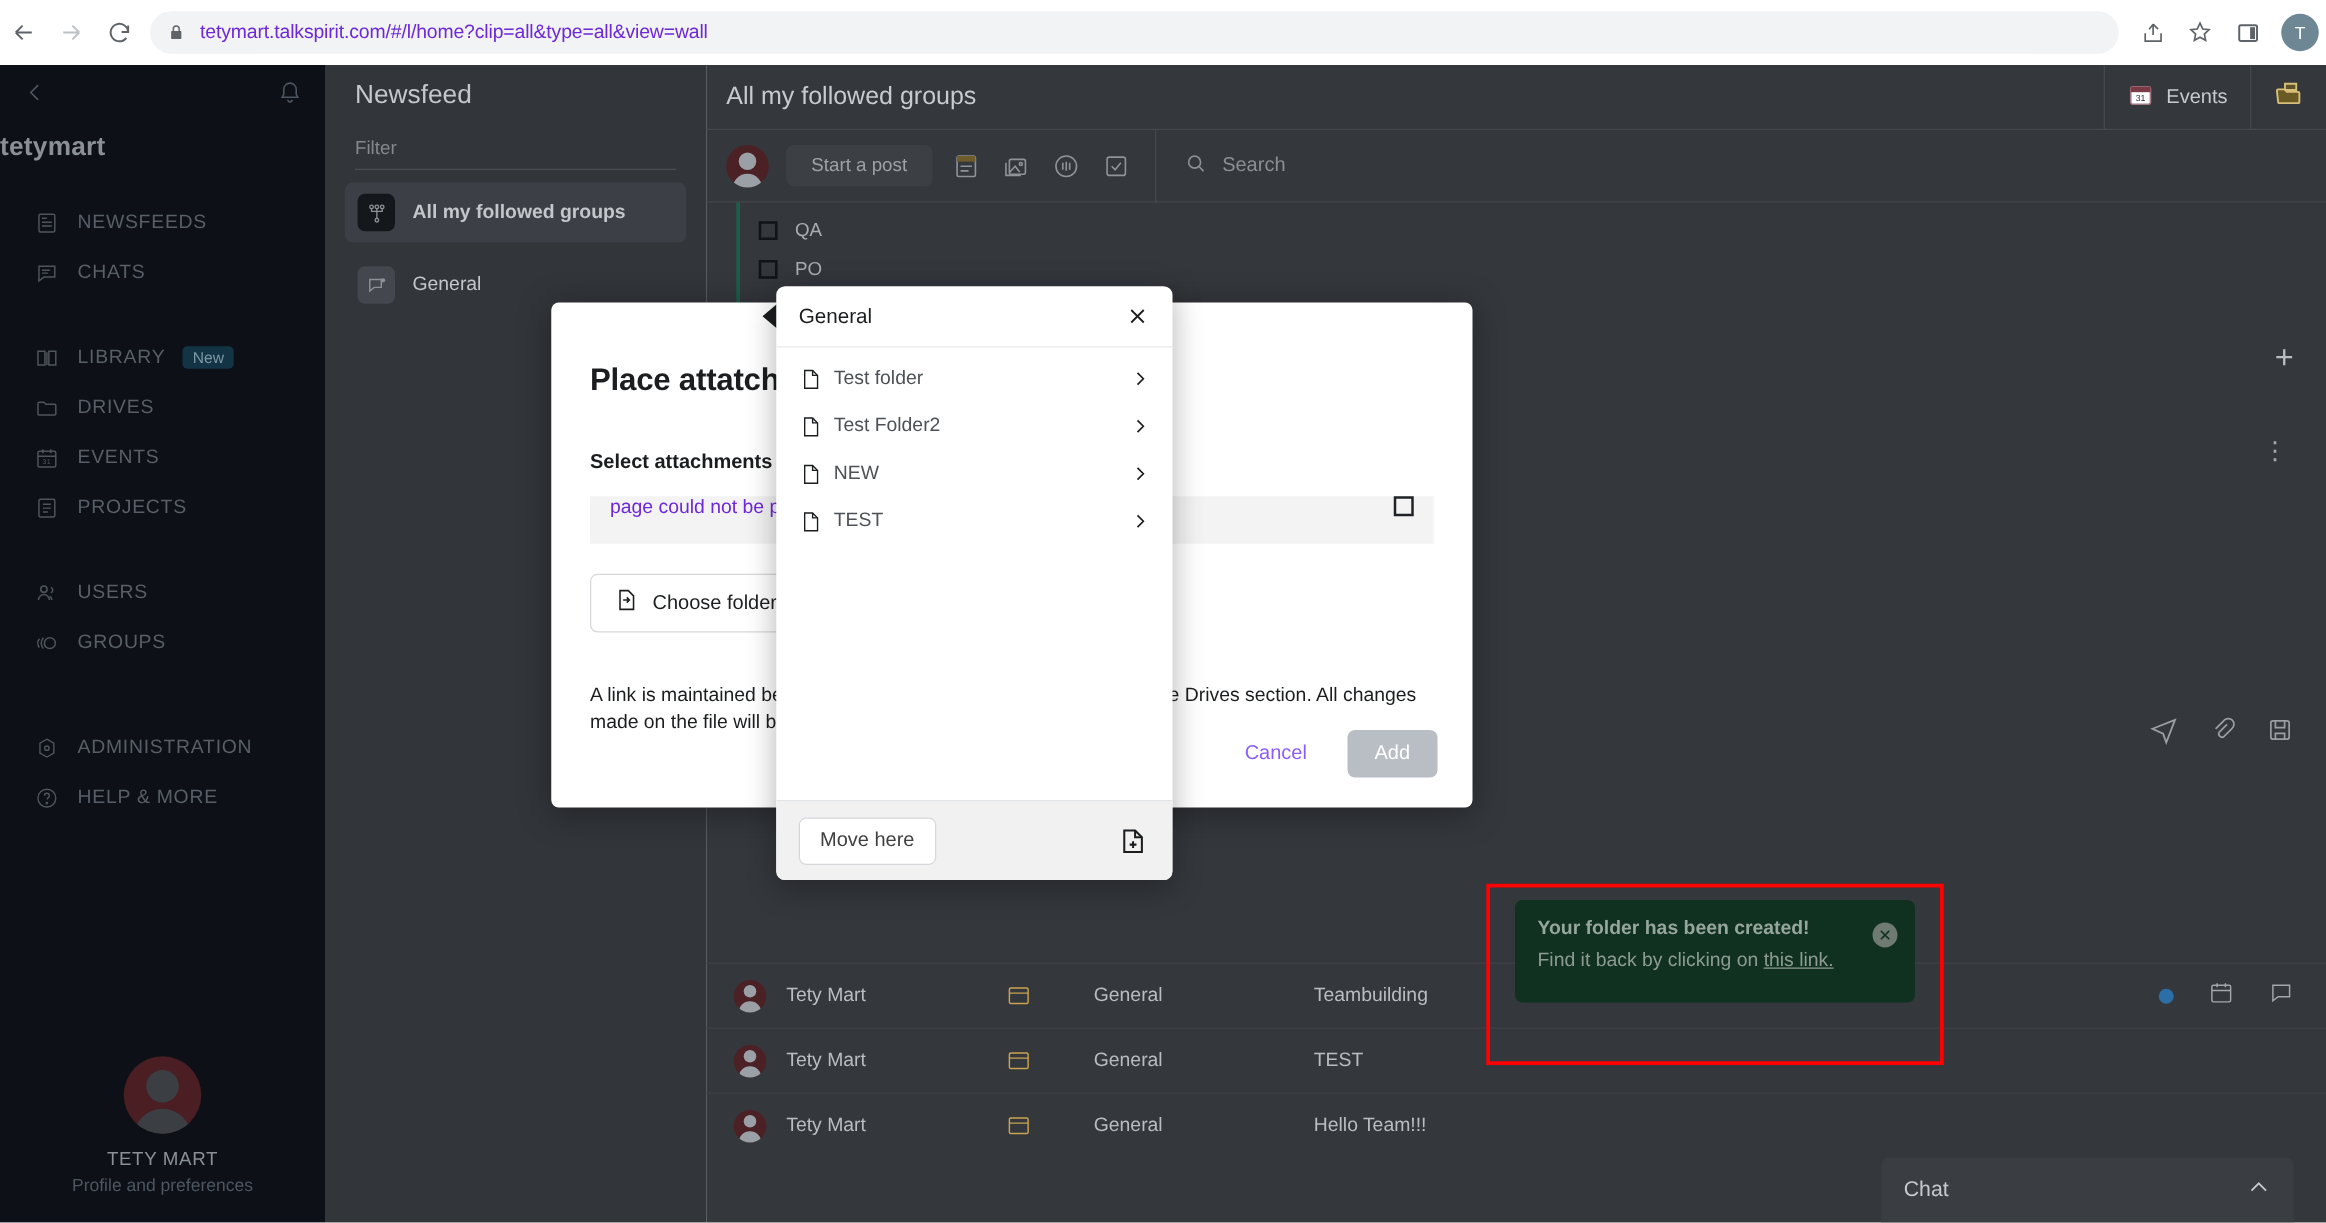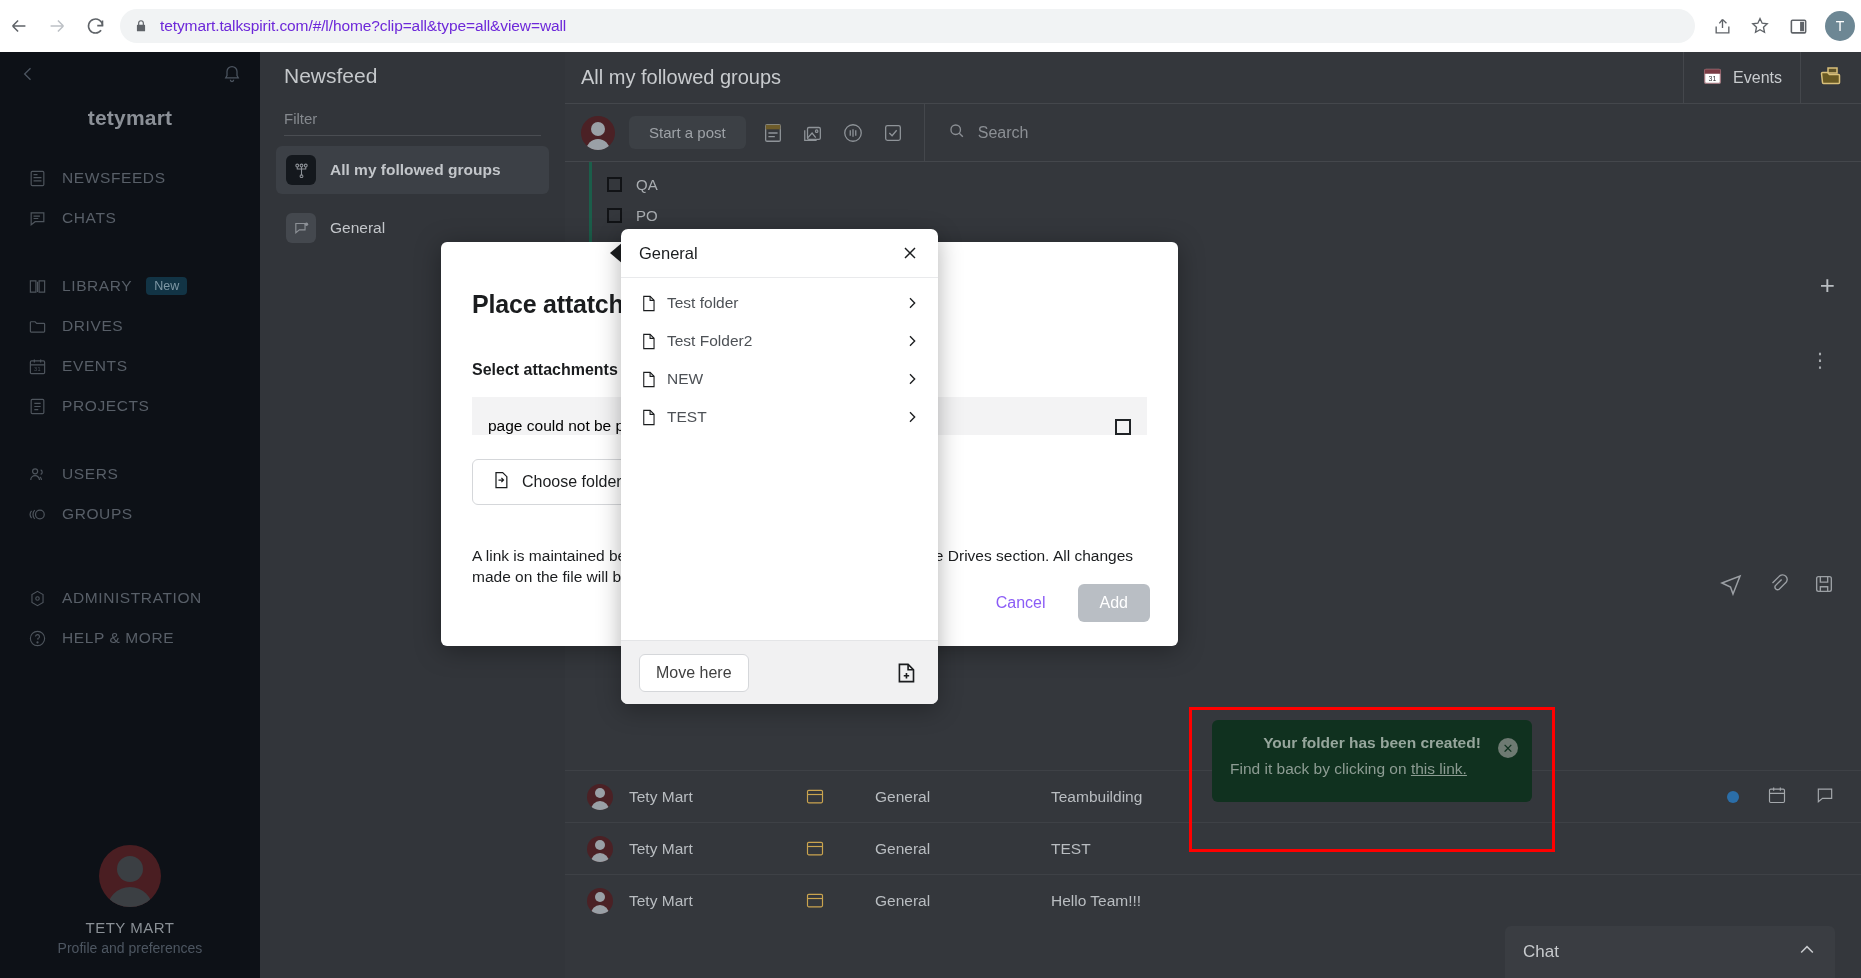--- a/index.html
+++ b/index.html
@@ -57,21 +57,21 @@
 
   
   #rail {
     position: absolute; top: 0; left: 0; width: 260px; height: 926px;
     background: #0d1117;
     color: #6b7076;
   }
   #rail-top { display: flex; align-items: center; justify-content: space-between; padding: 12px 18px 0 18px; }
   #rail-back, #rail-bell { color: #4c5560; display:flex; }
   #rail-brand {
-    text-align: center; color: #8b9097; font-size: 21px; margin-top: 22px; font-weight: 600;
+    text-align: left; color: #8b9097; font-size: 21px; margin-top: 22px; font-weight: 600;
     letter-spacing: 0.2px;
   }
   .rail-group { margin-top: 28px; }
   .rail-item {
     display: flex; align-items: center; gap: 14px;
     padding: 9px 0 9px 26px; color: #585f68; font-size: 15.5px; letter-spacing: .6px;
   }
   .rail-item .r-ico { width: 22px; height: 22px; display:flex; align-items:center; justify-content:center; color:#4e555d;}
   .badge-new {
     background: #123445; color: #7e97a4; font-size: 12.5px;
@@ -189,22 +189,22 @@
   #modal-attach {
     position: absolute; left: 441px; top: 190px; width: 737px; height: 404px;
     background: #ffffff; border-radius: 6px;
     box-shadow: 0 4px 26px rgba(0,0,0,.35);
     color: #1b1d1f;
   }
   #modal-attach h2 { font-size: 25px; padding: 48px 0 0 31px; font-weight: 700; letter-spacing: -.2px;}
   #attach-sub { font-size: 16px; font-weight: 700; padding: 42px 0 0 31px; }
   #attach-field {
     margin: 18px 31px 0 31px; height: 38px; background: #f3f3f4;
-    display: flex; align-items: flex-end; justify-content: space-between;
-    padding: 0 16px; font-size: 15.5px; color: #000000;
+    display: flex; align-items: flex-start; justify-content: space-between;
+    padding: 0 16px; font-size: 15.5px; color: #6d28d9;
   }
   #attach-check { width: 16px; height: 16px; border: 2px solid #202326; }
   #choose-folder {
     margin: 24px 0 0 31px; display: inline-flex; align-items: center; gap: 11px;
     border: 1px solid #d5d7da; border-radius: 6px; padding: 10px 18px;
     font-size: 16px; background: #fff; color: #1b1d1f;
   }
   #attach-note {
     padding: 40px 31px 0 31px; font-size: 15.5px; line-height: 21px; color: #1b1d1f;
   }
@@ -257,21 +257,21 @@
   
   #toast-highlight {
     position: absolute; left: 1189px; top: 655px; width: 366px; height: 145px;
     border: 3px solid #ff0000;
   }
   #toast {
     position: absolute; left: 1212px; top: 668px; width: 320px; height: 82px;
     background: #10311f; border-radius: 6px; padding: 14px 18px;
     color: #9aa79f;
   }
-  #toast-title { font-weight: 700; font-size: 15.5px; color: #96a69c; text-align: center; }
+  #toast-title { font-weight: 700; font-size: 15.5px; color: #96a69c; }
   #toast-body { font-size: 15.5px; margin-top: 8px; color: #8d9c93; }
   #toast-link { text-decoration: underline; color: #8d9c93; }
   #toast-close {
     position: absolute; right: 14px; top: 18px; width: 20px; height: 20px;
     border-radius: 50%; background: #6e7a72; color: #10311f;
     display: flex; align-items: center; justify-content: center; font-size: 13px;
   }
 </style>
 </head>
 <body>

